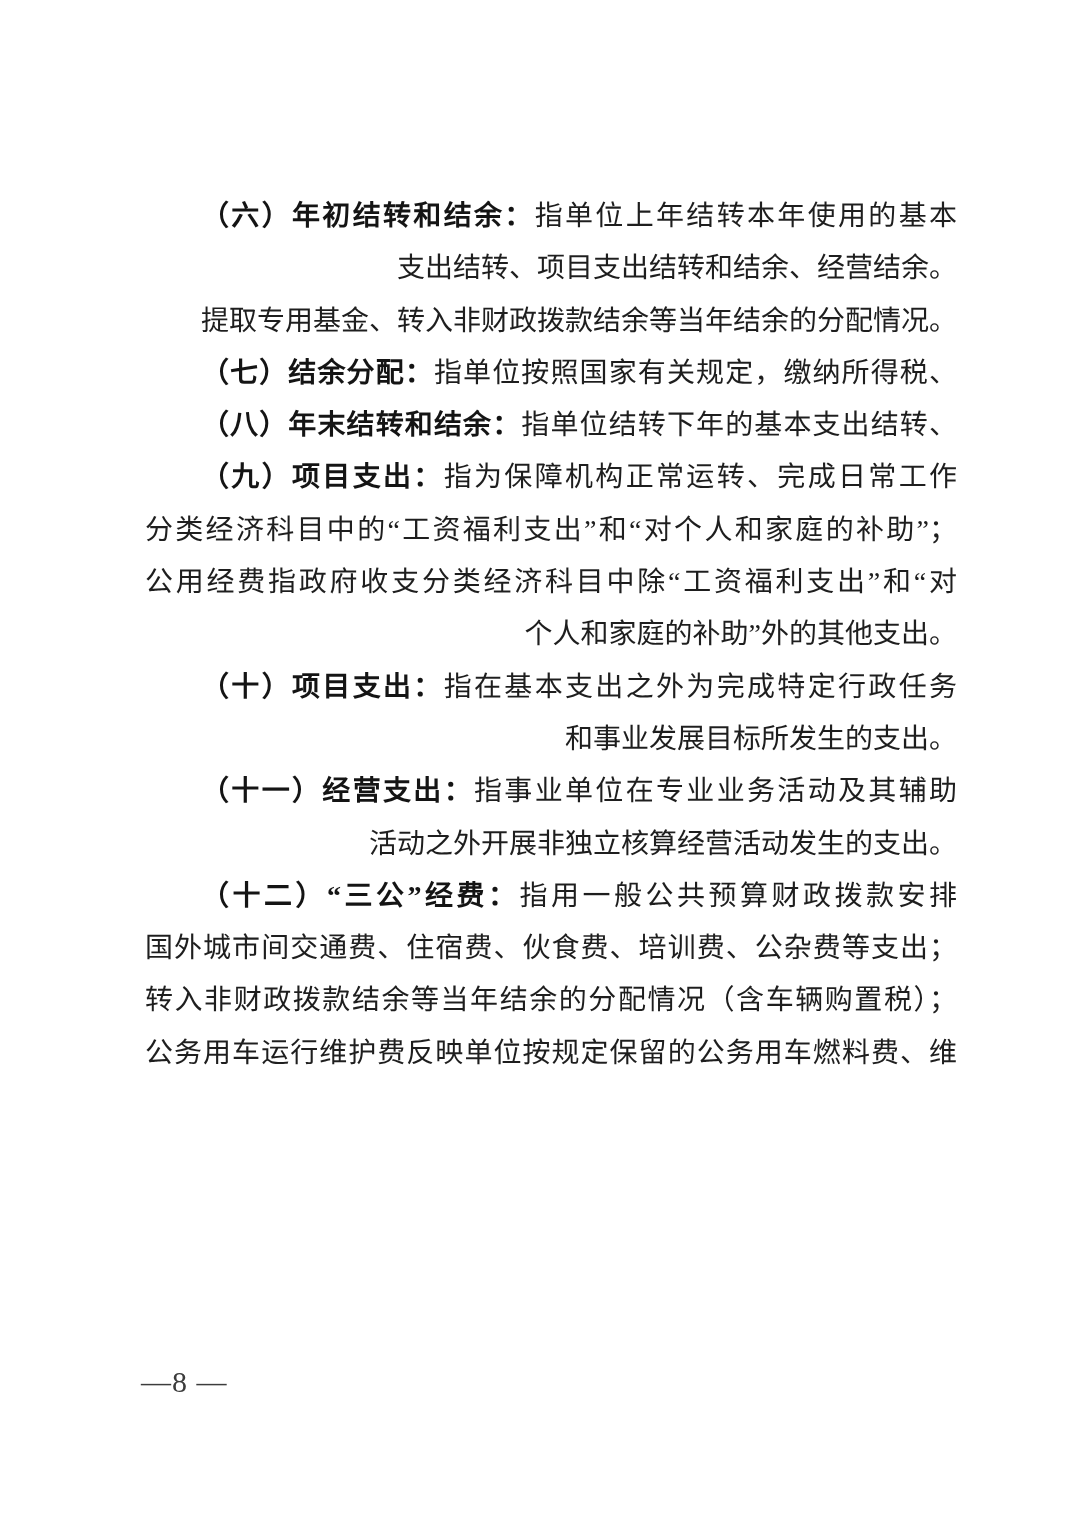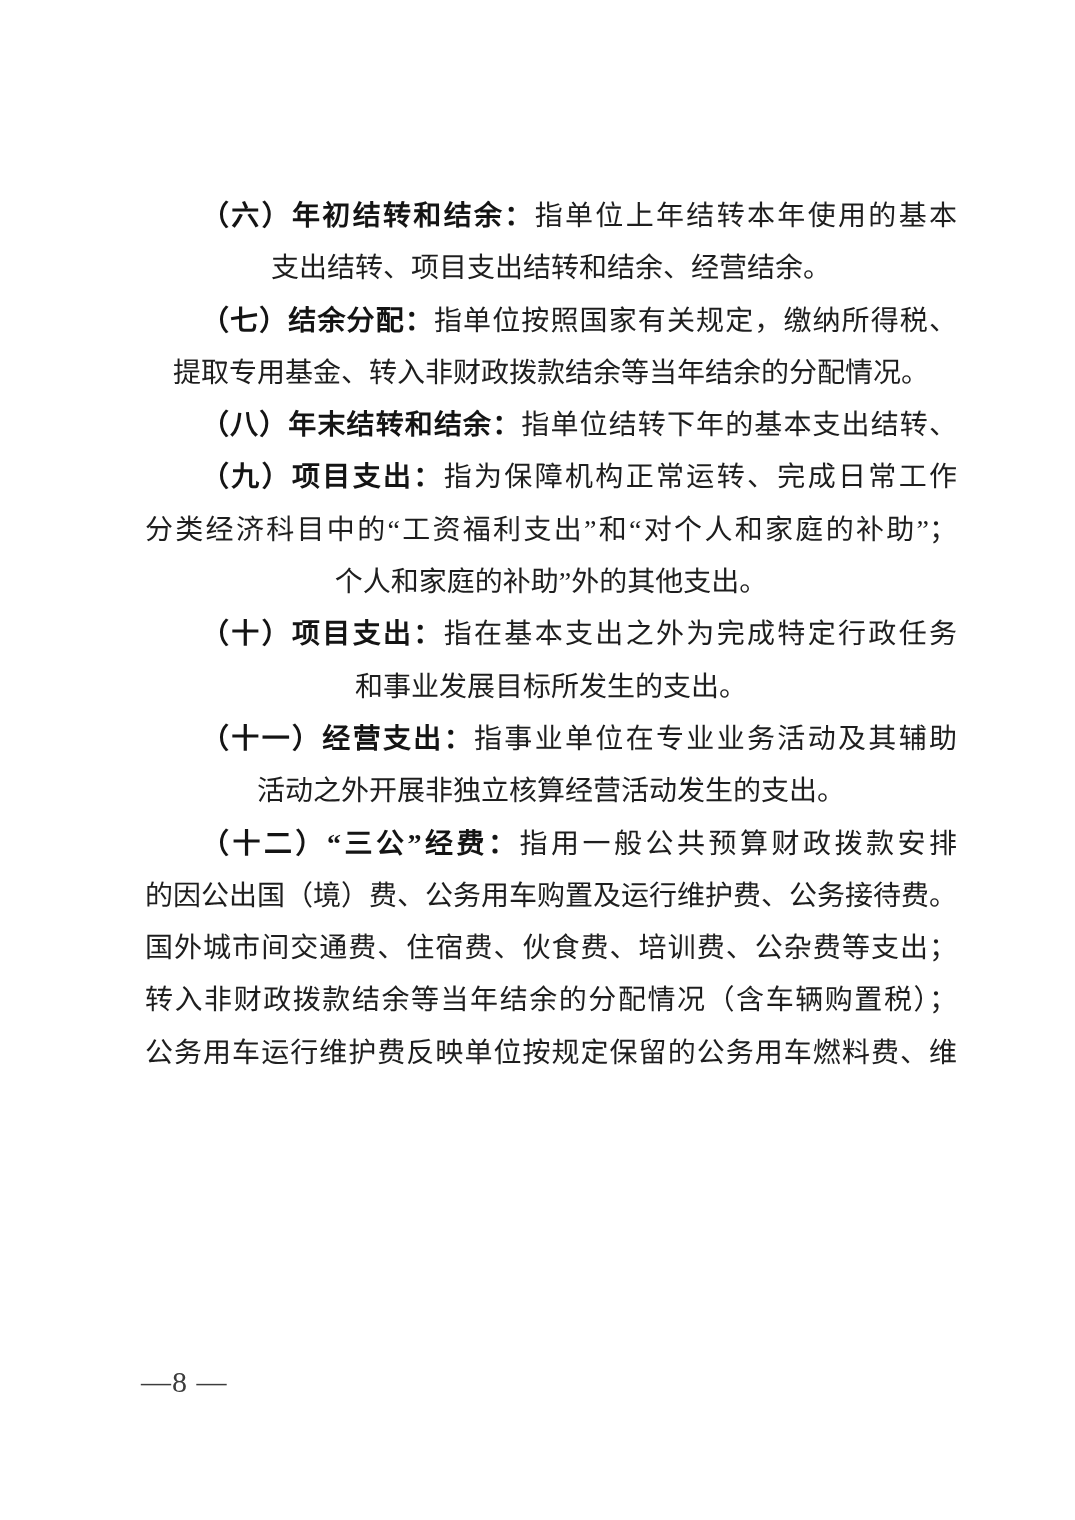--- a/index.html
+++ b/index.html
@@ -22,21 +22,21 @@
     top: 190px;
     width: 812px;
     font-size: 28px;
     line-height: 52.3px;
     letter-spacing: 0;
   }
   .line {
     height: 52.3px;
     overflow: hidden;
     white-space: normal;
-    text-align: center;
+    text-align: right;
   }
   .line.full {
     text-align: justify;
     text-align-last: justify;
     text-justify: inter-character;
   }
   .line.indent {
     text-indent: 2em;
   }
   .seg.bold {
@@ -54,30 +54,30 @@
     letter-spacing: 1px;
   }
 </style>
 </head>
 <body>
 
 <div class="page">
   <div class="text-block">
       <div class="line indent full"><span class="seg bold">（六）年初结转和结余：</span><span class="seg">指单位上年结转本年使用的基本</span></div>
       <div class="line"><span class="seg">支出结转、项目支出结转和结余、经营结余。</span></div>
+      <div class="line"><span class="seg">提取专用基金、转入非财政拨款结余等当年结余的分配情况。</span></div>
       <div class="line indent full"><span class="seg bold">（七）结余分配：</span><span class="seg">指单位按照国家有关规定，缴纳所得税、</span></div>
-      <div class="line"><span class="seg">提取专用基金、转入非财政拨款结余等当年结余的分配情况。</span></div>
       <div class="line indent full"><span class="seg bold">（八）年末结转和结余：</span><span class="seg">指单位结转下年的基本支出结转、</span></div>
       <div class="line indent full"><span class="seg bold">（九）项目支出：</span><span class="seg">指为保障机构正常运转、完成日常工作</span></div>
       <div class="line full"><span class="seg">分类经济科目中的“工资福利支出”和“对个人和家庭的补助”；</span></div>
+      <div class="line full"><span class="seg">公用经费指政府收支分类经济科目中除“工资福利支出”和“对</span></div>
       <div class="line"><span class="seg">个人和家庭的补助”外的其他支出。</span></div>
       <div class="line indent full"><span class="seg bold">（十）项目支出：</span><span class="seg">指在基本支出之外为完成特定行政任务</span></div>
       <div class="line"><span class="seg">和事业发展目标所发生的支出。</span></div>
       <div class="line indent full"><span class="seg bold">（十一）经营支出：</span><span class="seg">指事业单位在专业业务活动及其辅助</span></div>
       <div class="line"><span class="seg">活动之外开展非独立核算经营活动发生的支出。</span></div>
       <div class="line indent full"><span class="seg bold">（十二）“三公”经费：</span><span class="seg">指用一般公共预算财政拨款安排</span></div>
-      <div class="line full"><span class="seg">的因公出国（境）费、公务用车购置及运行维护费、公务接待费。</span></div>
       <div class="line full"><span class="seg">国外城市间交通费、住宿费、伙食费、培训费、公杂费等支出；</span></div>
       <div class="line full"><span class="seg">转入非财政拨款结余等当年结余的分配情况（含车辆购置税）；</span></div>
       <div class="line full"><span class="seg">公务用车运行维护费反映单位按规定保留的公务用车燃料费、维</span></div>
     </div>
   <div class="page-number">—8 —</div>
 </div>
 
 </body></html>

